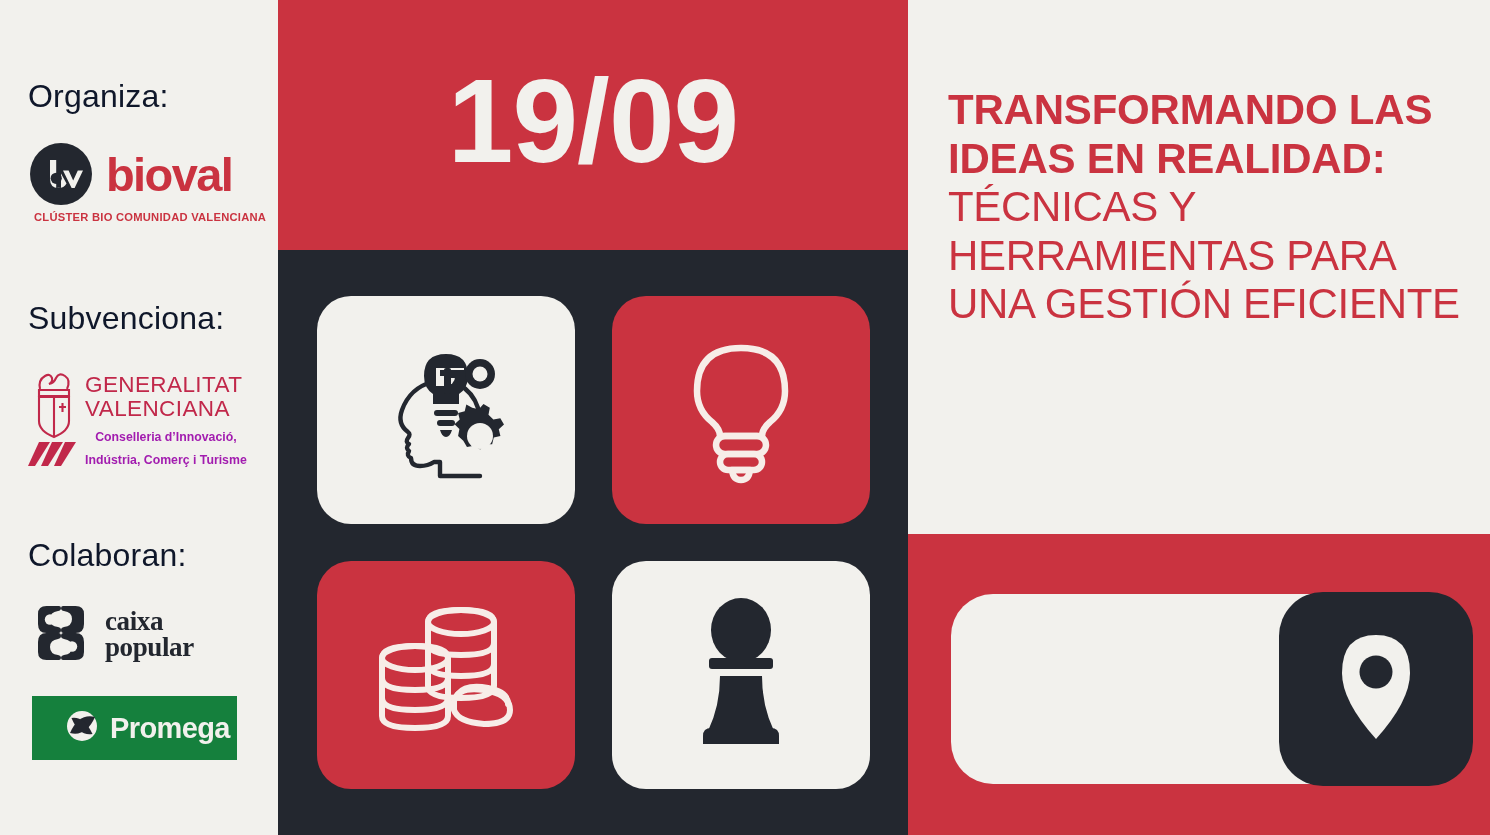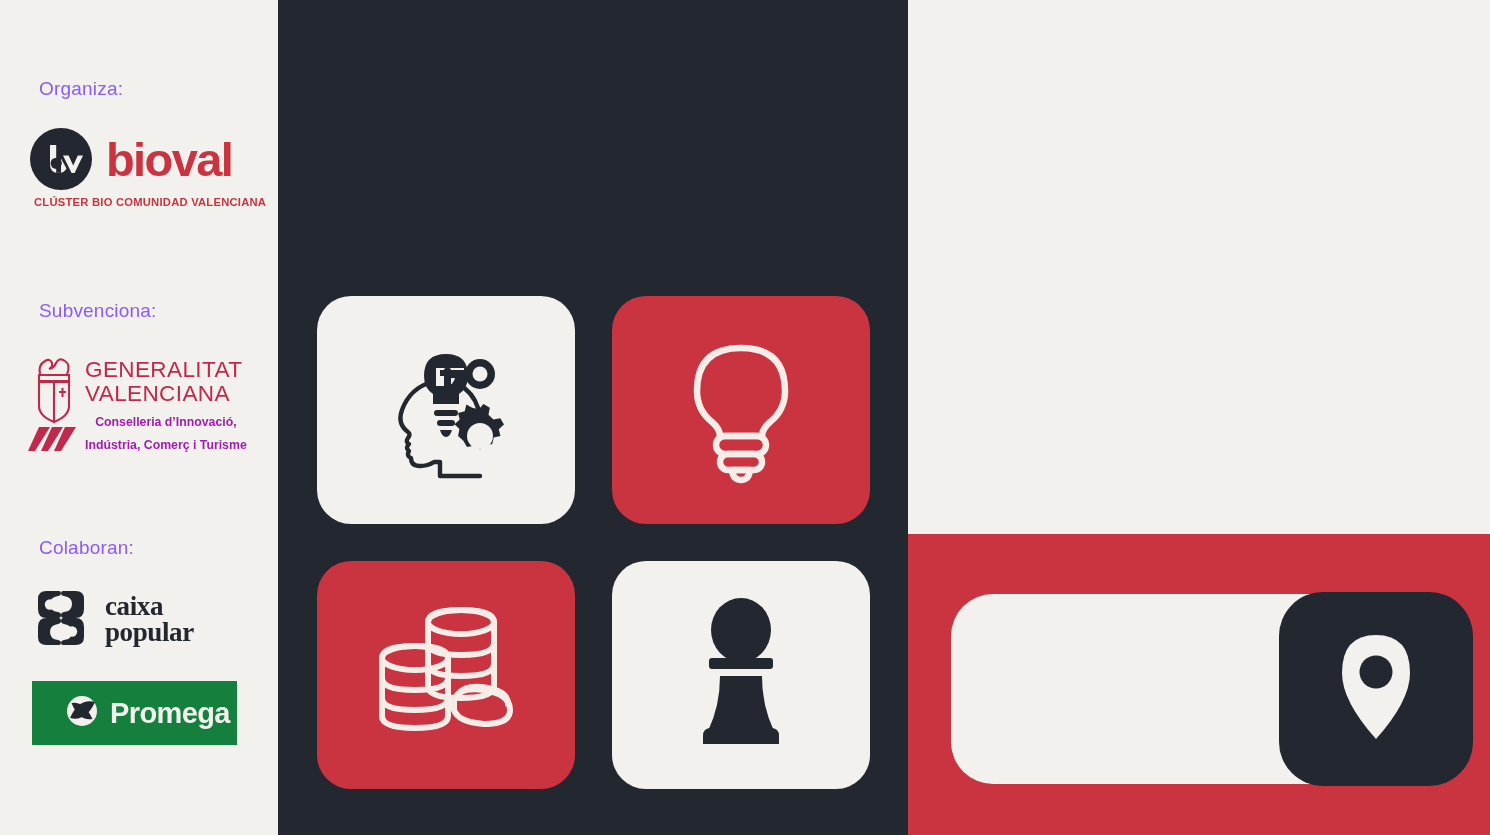--- a/index.html
+++ b/index.html
@@ -16,22 +16,22 @@
   }
 
   
   .sidebar{
     position:absolute; left:0; top:0;
     width:278px; height:835px;
     background:#F2F1ED;
   }
   .spon-group{ position:absolute; left:0; width:278px; }
   .spon-label{
-    font-size:19px; font-weight:400; color:#8b5cf6;
-    letter-spacing:.2px; padding-left:39px;
+    font-size:32px; font-weight:400; color:#0f172a;
+    letter-spacing:.2px; padding-left:28px;
   }
 
   
   .g-organiza{ top:78px; }
   .bioval-wrap{ position:relative; margin-top:28px; padding-left:30px; }
   .bioval-row{ display:flex; align-items:center; gap:14px; }
   .bv-mark{
     width:62px; height:62px; border-radius:50%;
     background:#23272F; position:relative; flex:0 0 auto;
   }
@@ -237,20 +237,23 @@
             <path d="M6.5 9 Q19 7 27.5 25 Q14 27.5 6.5 9 Z" fill="#23272F"></path>
           </svg>
         </div>
         <div class="promega-word">Promega</div>
       </div>
     </section>
   </aside>
 
   <div class="center-col">
 
+    <div class="date-band">
+      <div class="date-text">19/09</div>
+    </div>
 
     <div class="tiles">
 
       <div class="tile tile-light">
         <span>
           <svg width="152" height="152" viewBox="0 0 152 152" aria-hidden="true">
             <g fill="none" stroke="#23272F" stroke-width="4.4" stroke-linecap="round" stroke-linejoin="round">
               <path d="M62 50 Q40 56 32 78 Q27 92 38 100 Q41 102 38 106 Q35 110 39 112 Q35 116 39 119
                        Q36 124 41 126 Q41 134 50 134 Q58 134 64 130 L70 130 L70 144 L110 144"></path>
               <path d="M88 52 Q103 60 108 76"></path>
@@ -327,20 +330,23 @@
             </g>
           </svg>
         </span>
       </div>
 
     </div>
   </div>
 
   <div class="right-col">
 
+    <div class="title-zone">
+      <h1 class="headline"><span class="hl-bold">TRANSFORMANDO LAS IDEAS EN REALIDAD:</span> <span class="hl-light">TÉCNICAS Y HERRAMIENTAS PARA UNA GESTIÓN EFICIENTE</span></h1>
+    </div>
 
     <div class="venue-zone">
       <div class="venue-card">
         <div class="pin-box">
           <span>
             <svg width="92" height="116" viewBox="0 0 92 116" aria-hidden="true">
               <path d="M46 6 Q12 6 12 44 Q12 72 46 110 Q80 72 80 44 Q80 6 46 6 Z" fill="#F2F1ED"></path>
               <circle cx="46" cy="43" r="16.5" fill="#23272F"></circle>
             </svg>
           </span>

